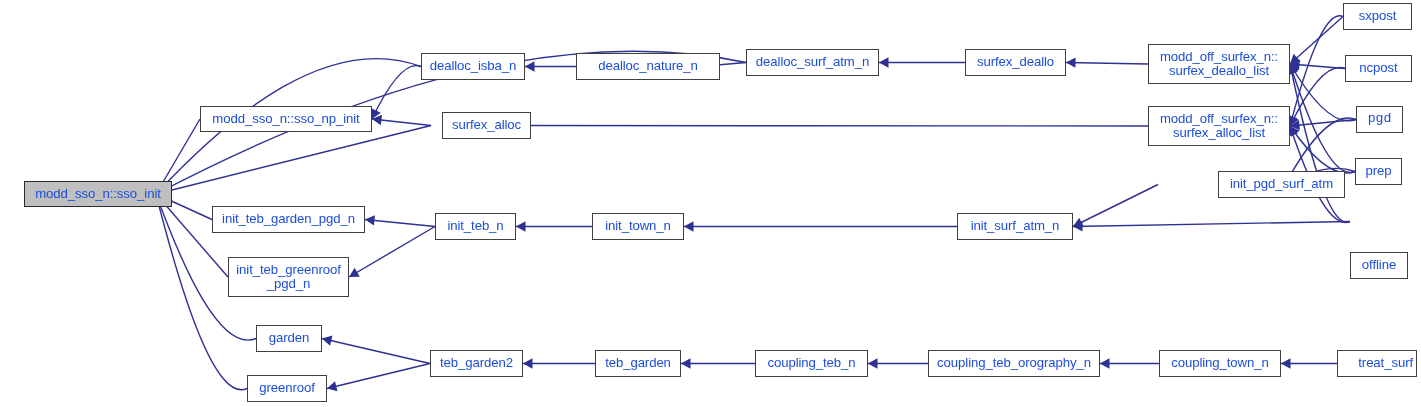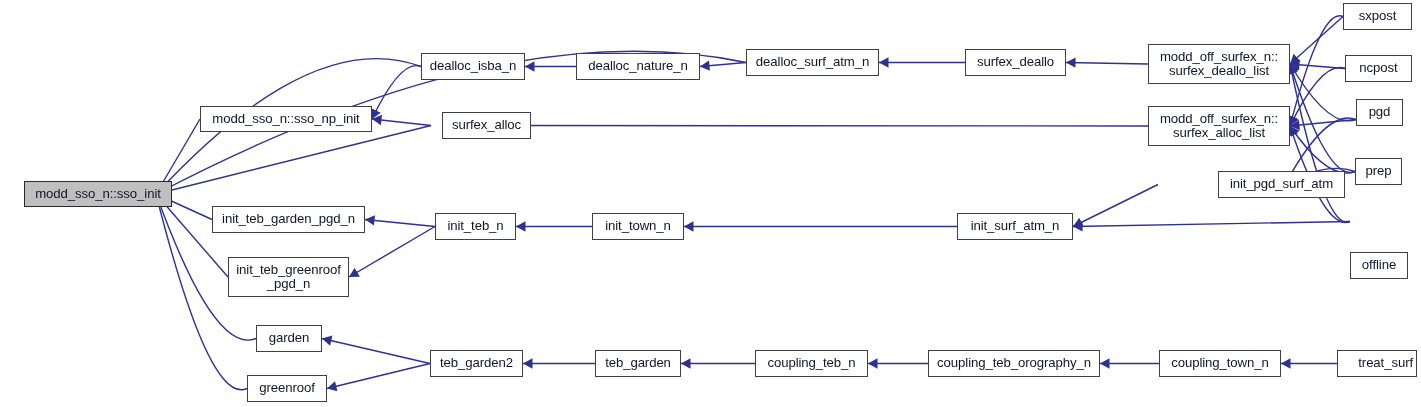--- a/index.html
+++ b/index.html
@@ -34,21 +34,21 @@
   .node-box {
     position: absolute;
     box-sizing: border-box;
     border: 1.3px solid #404040;
     background: #ffffff;
     display: flex;
     align-items: center;
     justify-content: center;
     text-align: center;
     line-height: 1.08;
-    color: #0f172a;
+    color: #1d4ed8;
     font-size: 13.2px;
     font-family: "Liberation Sans", sans-serif;
     white-space: pre-line;
     letter-spacing: -0.1px;
   }
   .node-box.highlight {
     background: #bfbfbf;
     border-color: #2a2a2a;
   }
   .node-label {
@@ -141,21 +141,21 @@
       <path d="M 1159 363.5 L 1100 363.5" class="edge-line"></path>
       <polygon points="1100,363.5 1109.5,358.3 1109.5,368.7" class="edge-head"></polygon>
       <path d="M 1337 363.5 L 1281 363.5" class="edge-line"></path>
       <polygon points="1281,363.5 1290.5,358.3 1290.5,368.7" class="edge-head"></polygon>
     </svg>
   <div id="node-layer">
       <div class="node-box highlight" style="left: 24px; top: 181px; width: 148px; height: 26px;"><span class="node-label">modd_sso_n::sso_init</span></div>
       <div class="node-box" style="left: 200px; top: 106px; width: 172px; height: 26px;"><span class="node-label">modd_sso_n::sso_np_init</span></div>
       <div class="node-box" style="left: 421px; top: 53px; width: 104px; height: 27px;"><span class="node-label">dealloc_isba_n</span></div>
       <div class="node-box" style="left: 431px; top: 112px; width: 89px; height: 27px; margin-left: 11px;"><span class="node-label">surfex_alloc</span></div>
-      <div class="node-box" style="left: 576px; top: 53px; width: 124px; height: 27px;"><span class="node-label">dealloc_nature_n</span></div>
+      <div class="node-box" style="left: 576px; top: 53px; width: 144px; height: 27px;"><span class="node-label">dealloc_nature_n</span></div>
       <div class="node-box" style="left: 746px; top: 49px; width: 133px; height: 27px;"><span class="node-label">dealloc_surf_atm_n</span></div>
       <div class="node-box" style="left: 965px; top: 49px; width: 101px; height: 27px;"><span class="node-label">surfex_deallo</span></div>
       <div class="node-box" style="left: 1148px; top: 44px; width: 142px; height: 40px;"><span class="node-label">modd_off_surfex_n::
 surfex_deallo_list</span></div>
       <div class="node-box" style="left: 1148px; top: 106px; width: 142px; height: 40px;"><span class="node-label">modd_off_surfex_n::
 surfex_alloc_list</span></div>
       <div class="node-box" style="left: 212px; top: 206px; width: 153px; height: 27px;"><span class="node-label">init_teb_garden_pgd_n</span></div>
       <div class="node-box" style="left: 228px; top: 257px; width: 121px; height: 40px;"><span class="node-label">init_teb_greenroof
 _pgd_n</span></div>
       <div class="node-box" style="left: 435px; top: 213px; width: 81px; height: 27px;"><span class="node-label">init_teb_n</span></div>
@@ -165,17 +165,17 @@
       <div class="node-box" style="left: 256px; top: 325px; width: 66px; height: 27px;"><span class="node-label">garden</span></div>
       <div class="node-box" style="left: 247px; top: 375px; width: 80px; height: 27px;"><span class="node-label">greenroof</span></div>
       <div class="node-box" style="left: 430px; top: 350px; width: 93px; height: 27px;"><span class="node-label">teb_garden2</span></div>
       <div class="node-box" style="left: 595px; top: 350px; width: 86px; height: 27px;"><span class="node-label">teb_garden</span></div>
       <div class="node-box" style="left: 755px; top: 350px; width: 113px; height: 27px;"><span class="node-label">coupling_teb_n</span></div>
       <div class="node-box" style="left: 928px; top: 350px; width: 172px; height: 27px;"><span class="node-label">coupling_teb_orography_n</span></div>
       <div class="node-box" style="left: 1159px; top: 350px; width: 122px; height: 27px;"><span class="node-label">coupling_town_n</span></div>
       <div class="node-box" style="left: 1337px; top: 350px; width: 80px; height: 27px; justify-content: flex-end;"><span class="node-label">treat_surf</span></div>
       <div class="node-box" style="left: 1343px; top: 3px; width: 69px; height: 27px;"><span class="node-label">sxpost</span></div>
       <div class="node-box" style="left: 1345px; top: 55px; width: 67px; height: 27px;"><span class="node-label">ncpost</span></div>
-      <div class="node-box" style="left: 1356px; top: 99px; width: 47px; height: 27px;"><span class="node-label">pgd</span></div>
+      <div class="node-box" style="left: 1356px; top: 106px; width: 47px; height: 27px; font-family: Liberation Mono, monospace;"><span class="node-label">pgd</span></div>
       <div class="node-box" style="left: 1355px; top: 158px; width: 47px; height: 27px;"><span class="node-label">prep</span></div>
       <div class="node-box" style="left: 1350px; top: 208px; width: 58px; height: 27px; margin-top: 44px;"><span class="node-label">offline</span></div>
     </div>
 </div>
 
 </body></html>

